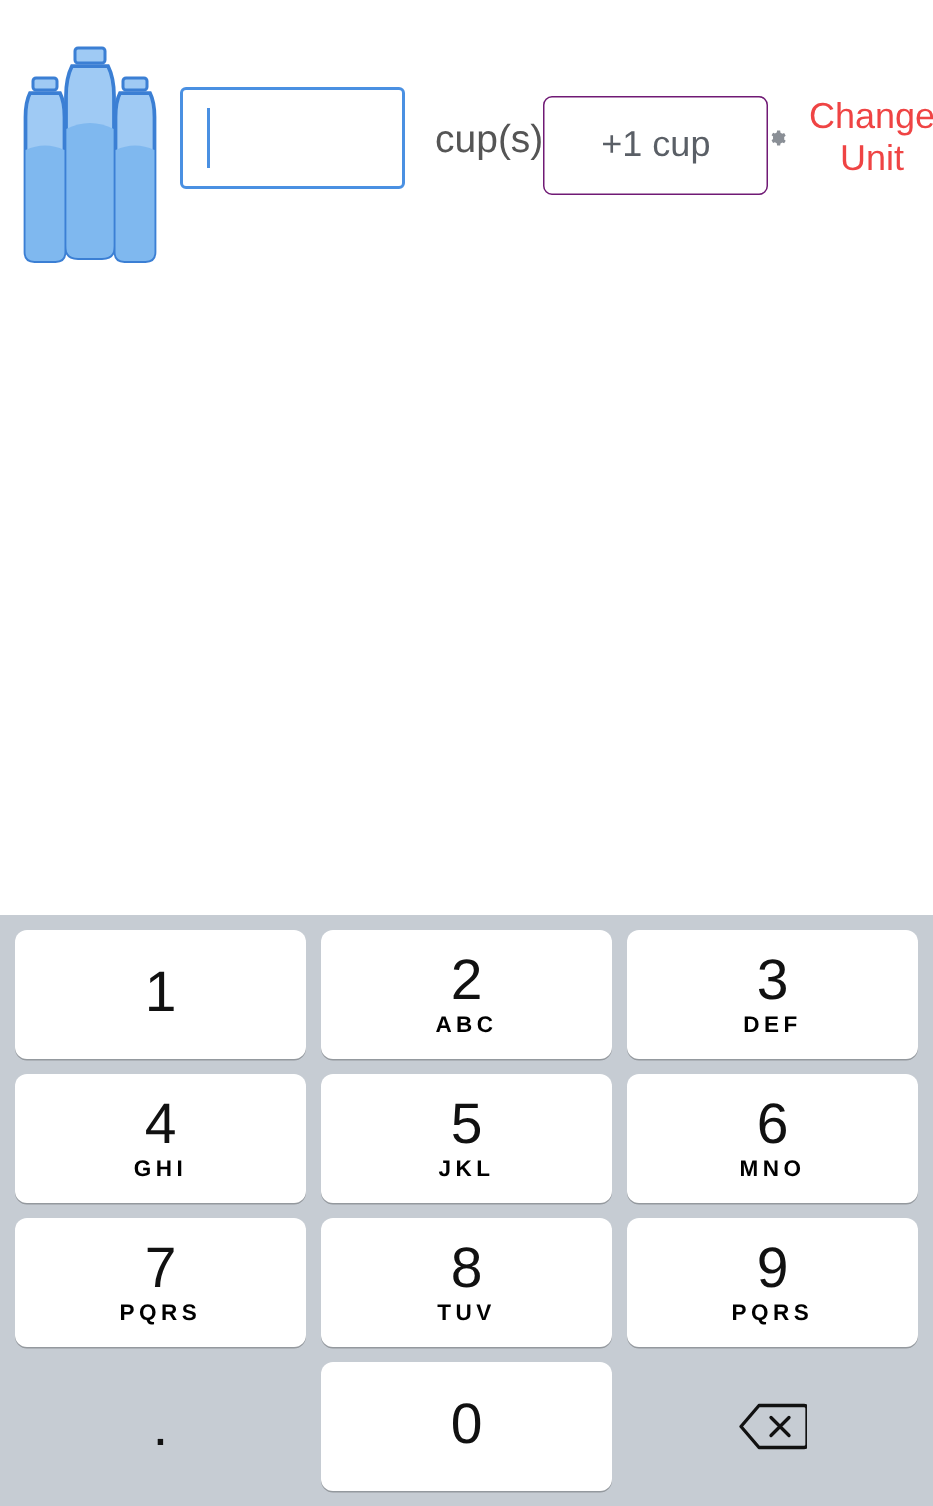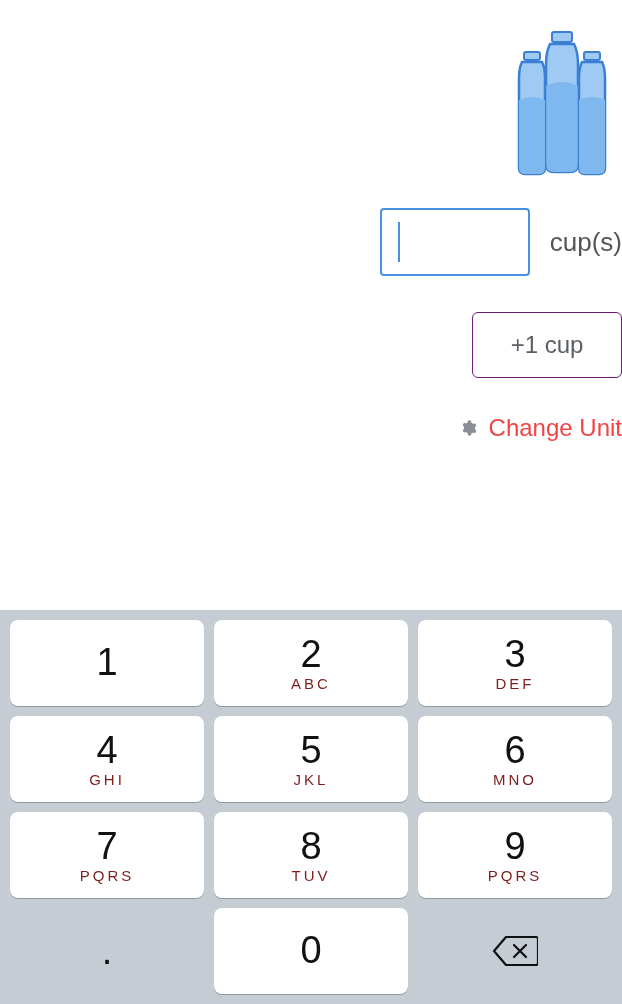--- a/index.html
+++ b/index.html
@@ -1,19 +1,19 @@
 <!DOCTYPE html>
 <html><head>
 <meta charset="utf-8">
 <style>
   * { box-sizing: border-box; margin: 0; padding: 0; }
   html, body { width: 622px; height: 1004px; font-family: -apple-system, Helvetica, Arial, sans-serif; }
   body { background: #fff; display: flex; flex-direction: column; }
 
-  .content { flex: 1; display: flex; flex-direction: column; align-items: flex-end; padding-top: 28px; }
+  .content { flex: 1; display: flex; align-items: flex-start; padding-top: 28px; }
 
   .bottles { width: 120px; height: 150px; display: flex; justify-content: center; align-items: flex-end; position: relative; }
 
   .input-row { margin-top: 30px; display: flex; align-items: center; gap: 20px; }
   .qty-input {
     width: 150px; height: 68px; border: 2px solid #4a90e2; border-radius: 4px;
     font-size: 30px; padding: 0 16px; color: #333; outline: none;
     display: flex; align-items: center;
   }
   .cursor {
@@ -39,21 +39,21 @@
 
   .keypad { background: #c6ccd3; padding: 10px; }
   .kp-grid { display: grid; grid-template-columns: repeat(3, 1fr); grid-auto-rows: 86px; gap: 10px; }
   .kp-key {
     background: #fff; border-radius: 8px; border: none;
     box-shadow: 0 1px 0 rgba(0,0,0,0.25);
     display: flex; flex-direction: column; align-items: center; justify-content: center;
     cursor: pointer;
   }
   .kp-num { font-size: 38px; color: #111; line-height: 1; }
-  .kp-sub { font-size: 15px; font-weight: 400; color: #7f1d1d; letter-spacing: 3px; margin-top: 2px; }
+  .kp-sub { font-size: 15px; font-weight: 700; color: #000000; letter-spacing: 3px; margin-top: 2px; }
   .kp-aux { background: transparent; box-shadow: none; }
   .kp-aux .kp-num { font-size: 38px; color: #111; }
   .backspace-icon { width: 46px; height: 32px; }
 </style>
 </head>
 <body>
 
 <div class="content">
 
   <div class="bottles">

